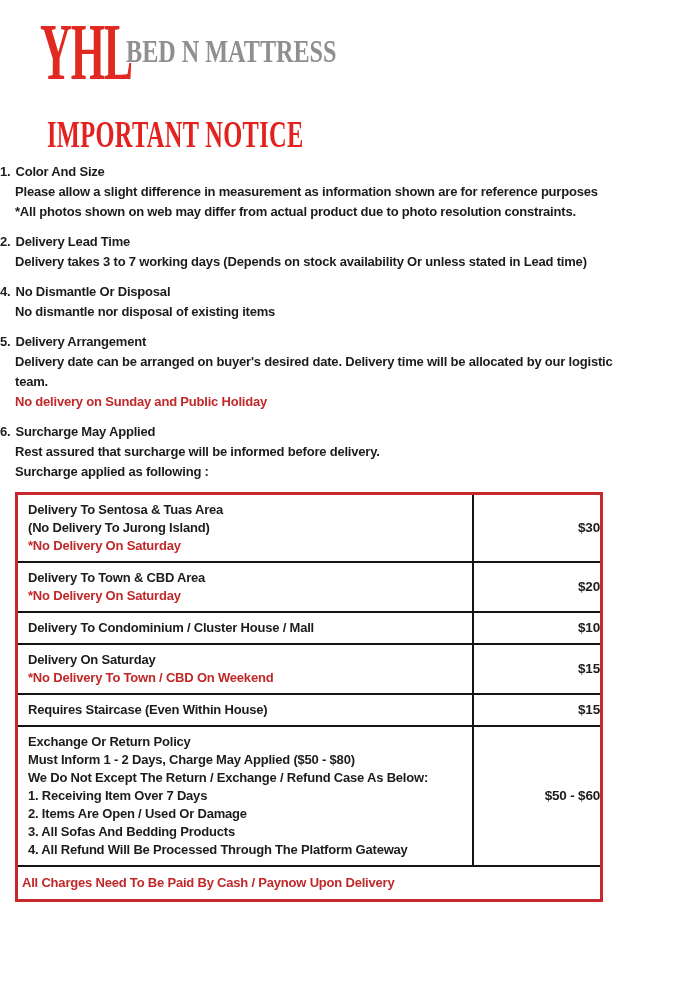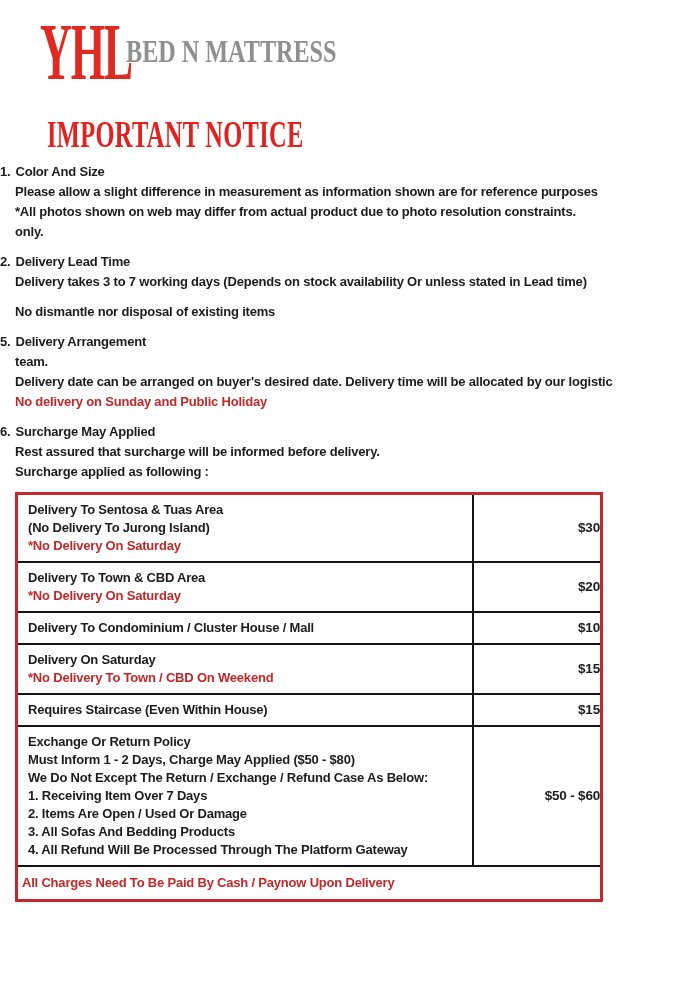--- a/index.html
+++ b/index.html
@@ -91,33 +91,33 @@
     <span class="logo-acronym">YHL</span>
     <span class="logo-name">BED N MATTRESS</span>
     <span class="heading">IMPORTANT NOTICE</span>
   </div>
 
   <div class="notices">
       <div class="notice-item">
         <div class="notice-head"><span class="num">1.</span><span>Color And Size</span></div>
         <div class="notice-line"><span class="seg">Please allow a slight difference in measurement as information shown are for reference purposes</span></div>
         <div class="notice-line"><span class="seg">*All photos shown on web may differ from actual product due to photo resolution constraints.</span></div>
-        <div class="notice-line"><span class="seg">only.</span></div>
       </div>
       <div class="notice-item">
         <div class="notice-head"><span class="num">2.</span><span>Delivery Lead Time</span></div>
         <div class="notice-line"><span class="seg">Delivery takes 3 to 7 working days (Depends on stock availability Or unless stated in Lead time)</span></div>
       </div>
       <div class="notice-item">
+        <div class="notice-head"><span class="num">4.</span><span>No Dismantle Or Disposal</span></div>
         <div class="notice-line"><span class="seg">No dismantle nor disposal of existing items</span></div>
       </div>
       <div class="notice-item">
         <div class="notice-head"><span class="num">5.</span><span>Delivery Arrangement</span></div>
+        <div class="notice-line"><span class="seg">Delivery date can be arranged on buyer's desired date. Delivery time will be allocated by our logistic</span></div>
         <div class="notice-line"><span class="seg">team.</span></div>
-        <div class="notice-line"><span class="seg">Delivery date can be arranged on buyer's desired date. Delivery time will be allocated by our logistic</span></div>
         <div class="notice-line"><span class="seg red">No delivery on Sunday and Public Holiday</span></div>
       </div>
       <div class="notice-item">
         <div class="notice-head"><span class="num">6.</span><span>Surcharge May Applied</span></div>
         <div class="notice-line"><span class="seg">Rest assured that surcharge will be informed before delivery.</span></div>
         <div class="notice-line"><span class="seg">Surcharge applied as following :</span></div>
       </div>
     </div>
 
   <table class="surcharge">

